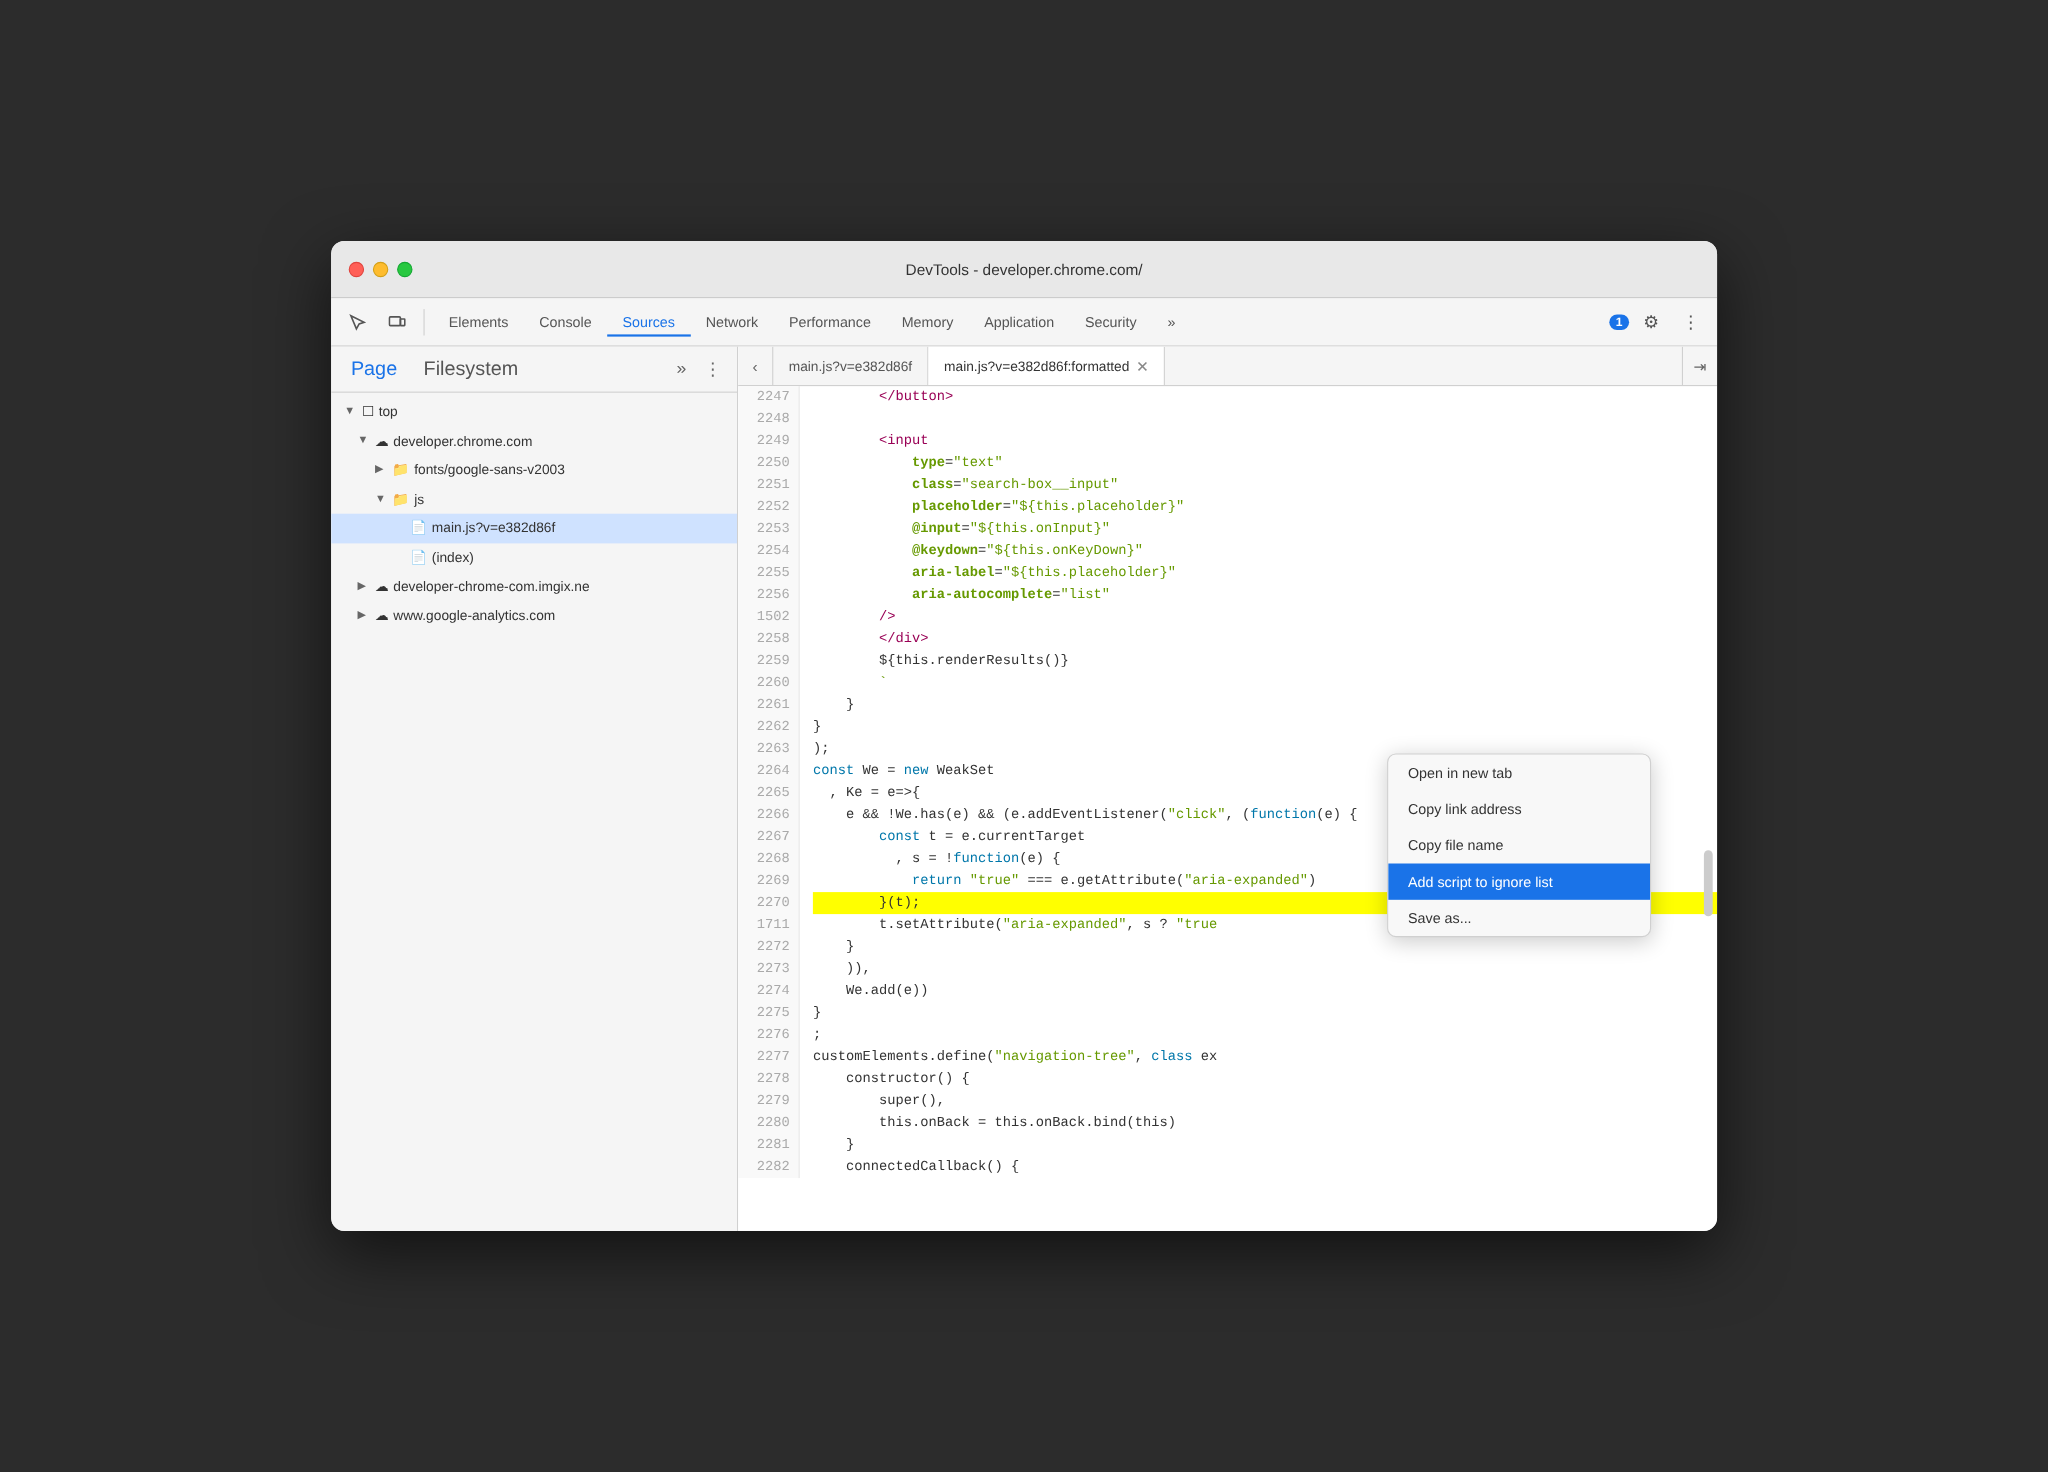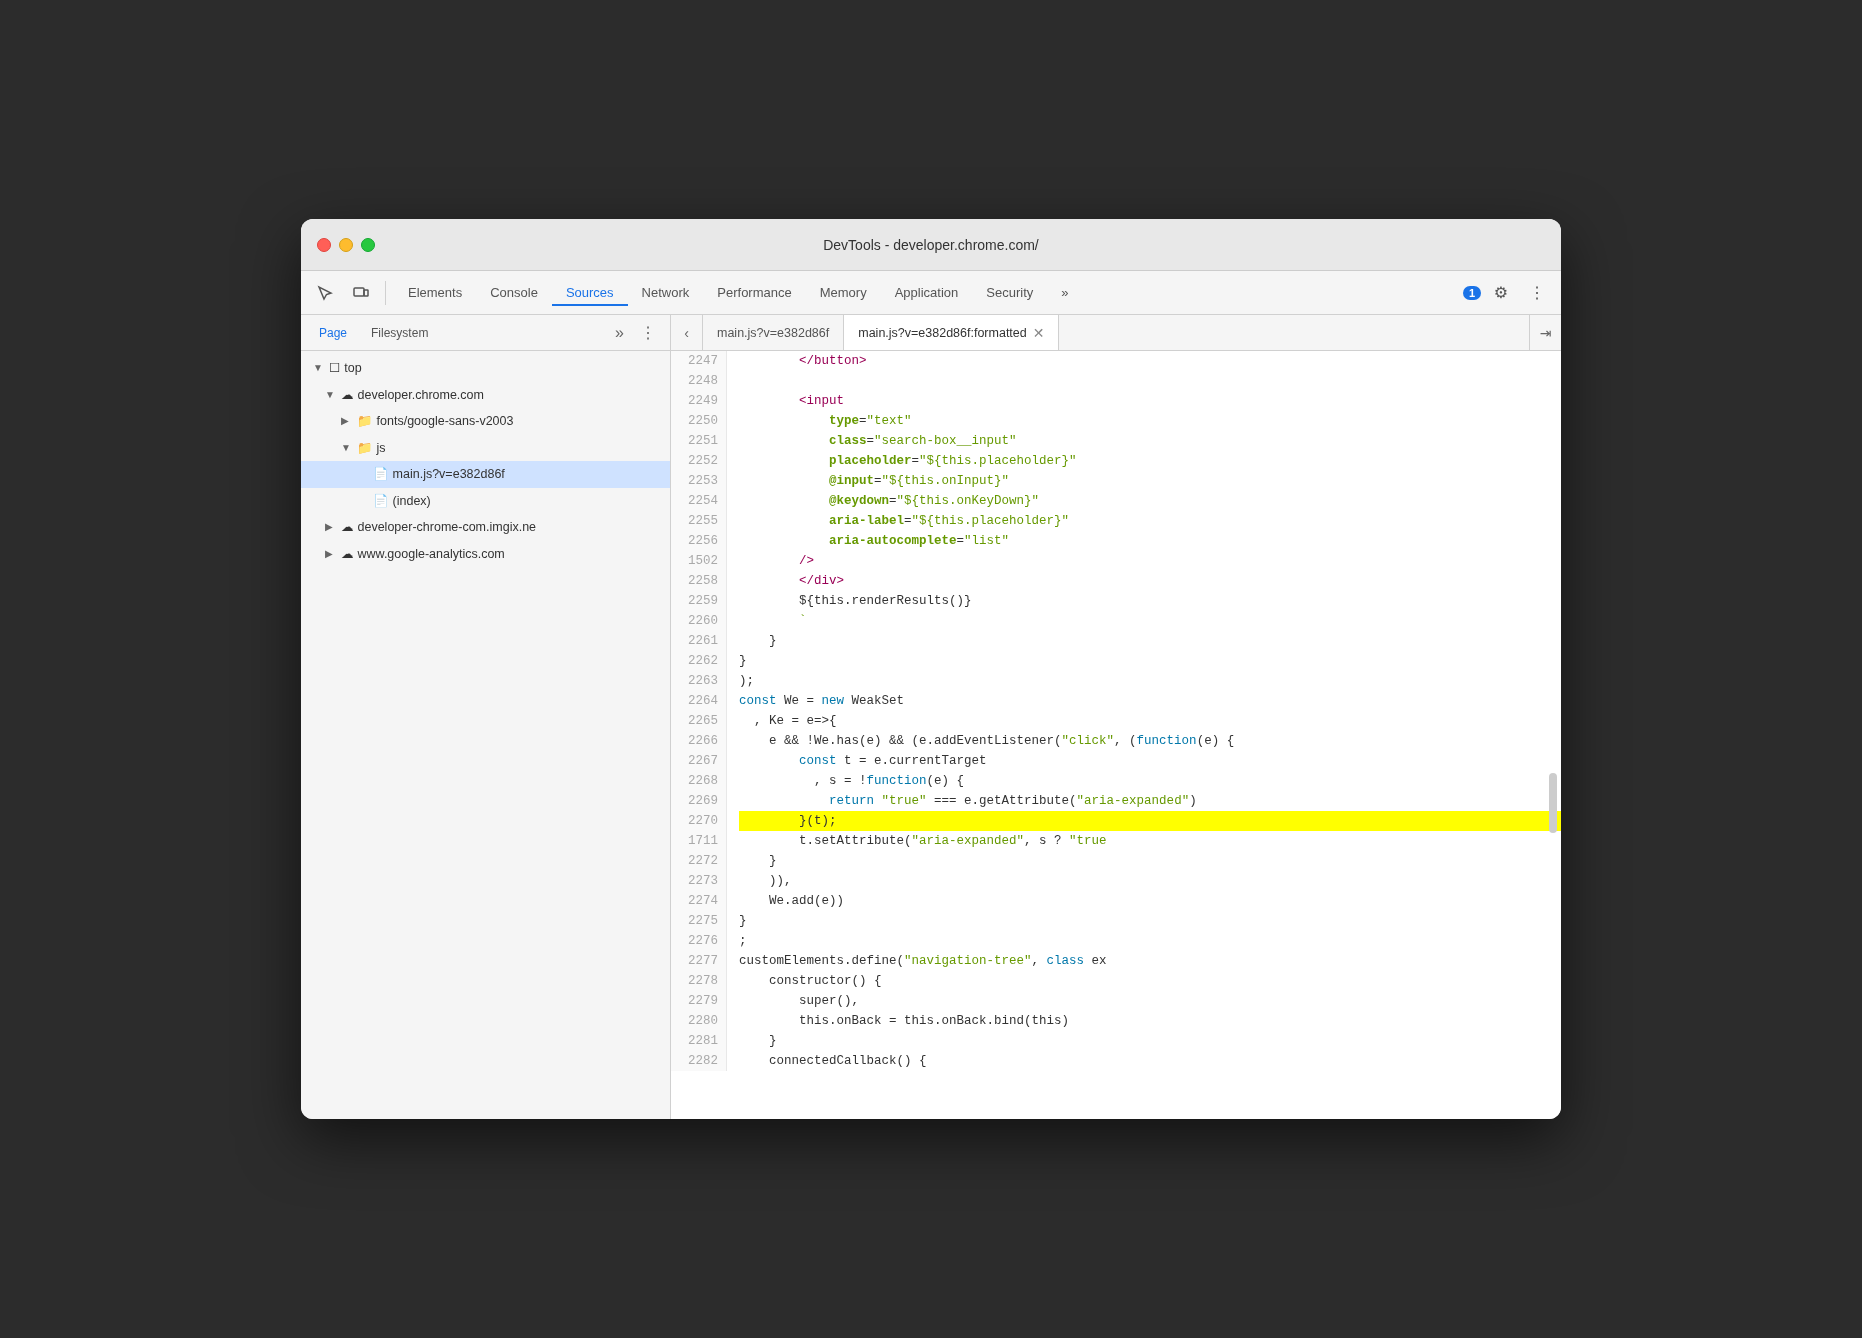--- a/index.html
+++ b/index.html
@@ -133,21 +133,21 @@
     }
     .sidebar-tabs {
       display: flex;
       align-items: center;
       padding: 6px 8px;
       border-bottom: 1px solid #d0d0d0;
       gap: 4px;
     }
     .sidebar-tab {
       padding: 4px 10px;
-      font-size: 12px;
+      font-size: 18px;
       color: #555;
       cursor: pointer;
       border-radius: 4px;
       text-align: right;
     }
     .sidebar-tab.active { color: #1a73e8; font-weight: 500; }
     .sidebar-more {
       margin-left: auto;
       font-size: 16px;
       color: #666;
@@ -499,15 +499,22 @@
               <span class="line-number">2280</span>
               <span class="line-number">2281</span>
               <span class="line-number">2282</span>
             </div>
           <div class="code-lines" id="code-lines"><span class="code-line">        <span class="c-tag">&lt;/button&gt;</span></span><span class="code-line"> </span><span class="code-line">        <span class="c-tag">&lt;input</span></span><span class="code-line">            <span class="c-attr">type</span><span class="c-plain">=</span><span class="c-str">"text"</span></span><span class="code-line">            <span class="c-attr">class</span><span class="c-plain">=</span><span class="c-str">"search-box__input"</span></span><span class="code-line">            <span class="c-attr">placeholder</span><span class="c-plain">=</span><span class="c-str">"${this.placeholder}"</span></span><span class="code-line">            <span class="c-attr">@input</span><span class="c-plain">=</span><span class="c-str">"${this.onInput}"</span></span><span class="code-line">            <span class="c-attr">@keydown</span><span class="c-plain">=</span><span class="c-str">"${this.onKeyDown}"</span></span><span class="code-line">            <span class="c-attr">aria-label</span><span class="c-plain">=</span><span class="c-str">"${this.placeholder}"</span></span><span class="code-line">            <span class="c-attr">aria-autocomplete</span><span class="c-plain">=</span><span class="c-str">"list"</span></span><span class="code-line">        <span class="c-tag">/&gt;</span></span><span class="code-line">        <span class="c-tag">&lt;/div&gt;</span></span><span class="code-line">        <span class="c-plain">${this.renderResults()}</span></span><span class="code-line">        <span class="c-str">`</span></span><span class="code-line">    <span class="c-plain">}</span></span><span class="code-line"><span class="c-plain">}</span></span><span class="code-line"><span class="c-plain">);</span></span><span class="code-line"><span class="c-kw">const</span> <span class="c-plain">We = </span><span class="c-kw">new</span> <span class="c-plain">WeakSet</span></span><span class="code-line">  <span class="c-plain">, Ke = e=&gt;{</span></span><span class="code-line">    <span class="c-plain">e &amp;&amp; !We.has(e) &amp;&amp; (e.addEventListener(<span class="c-str">"click"</span>, (<span class="c-kw">function</span>(e) {</span></span><span class="code-line">        <span class="c-kw">const</span> <span class="c-plain">t = e.currentTarget</span></span><span class="code-line">          <span class="c-plain">, s = !<span class="c-kw">function</span>(e) {</span></span><span class="code-line">            <span class="c-kw">return</span> <span class="c-str">"true"</span> <span class="c-plain">=== e.getAttribute(<span class="c-str">"aria-expanded"</span>)</span></span><span class="code-line highlighted">        <span class="c-plain">}(t);</span></span><span class="code-line">        <span class="c-plain">t.setAttribute(<span class="c-str">"aria-expanded"</span>, s ? <span class="c-str">"true</span></span></span><span class="code-line">    <span class="c-plain">}</span></span><span class="code-line">    <span class="c-plain">)),</span></span><span class="code-line">    <span class="c-plain">We.add(e))</span></span><span class="code-line"><span class="c-plain">}</span></span><span class="code-line"><span class="c-plain">;</span></span><span class="code-line"><span class="c-plain">customElements.define(<span class="c-str">"navigation-tree"</span>, <span class="c-kw">class</span> ex</span></span><span class="code-line">    <span class="c-plain">constructor() {</span></span><span class="code-line">        <span class="c-plain">super(),</span></span><span class="code-line">        <span class="c-plain">this.onBack = this.onBack.bind(this)</span></span><span class="code-line">    <span class="c-plain">}</span></span><span class="code-line">    <span class="c-plain">connectedCallb</span><span class="c-plain">ack() {</span></span></div>
         </div>
         <div class="scrollbar-thumb"></div>
       </div>
 
 
+      <div class="context-menu">
+        <div class="ctx-item">Open in new tab</div>
+        <div class="ctx-item">Copy link address</div>
+        <div class="ctx-item">Copy file name</div>
+        <div class="ctx-item primary">Add script to ignore list</div>
+        <div class="ctx-item">Save as...</div>
+      </div>
     </div>
   </div>
 </div>
 
 </body></html>

